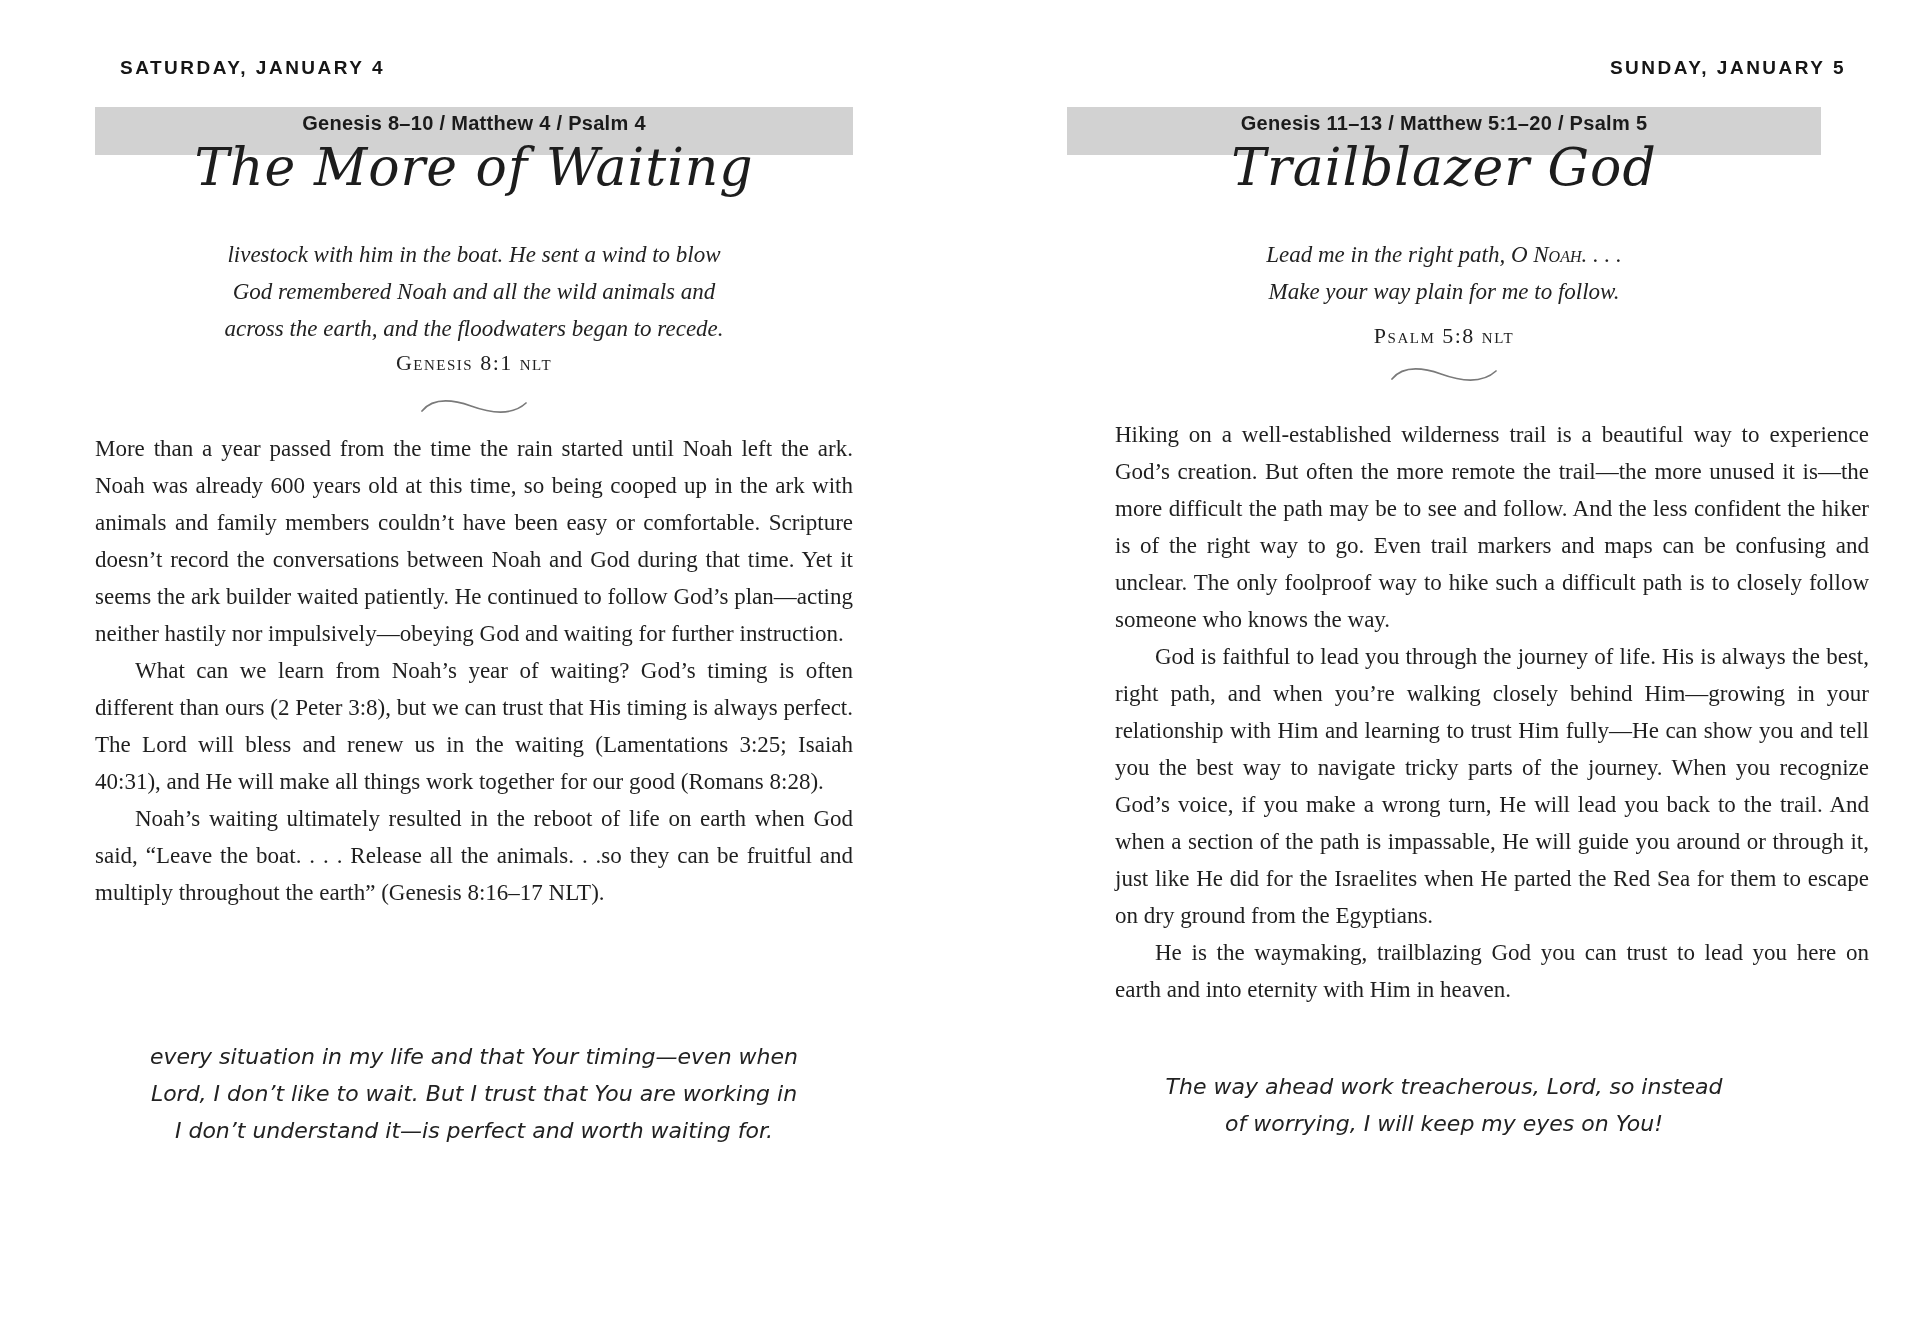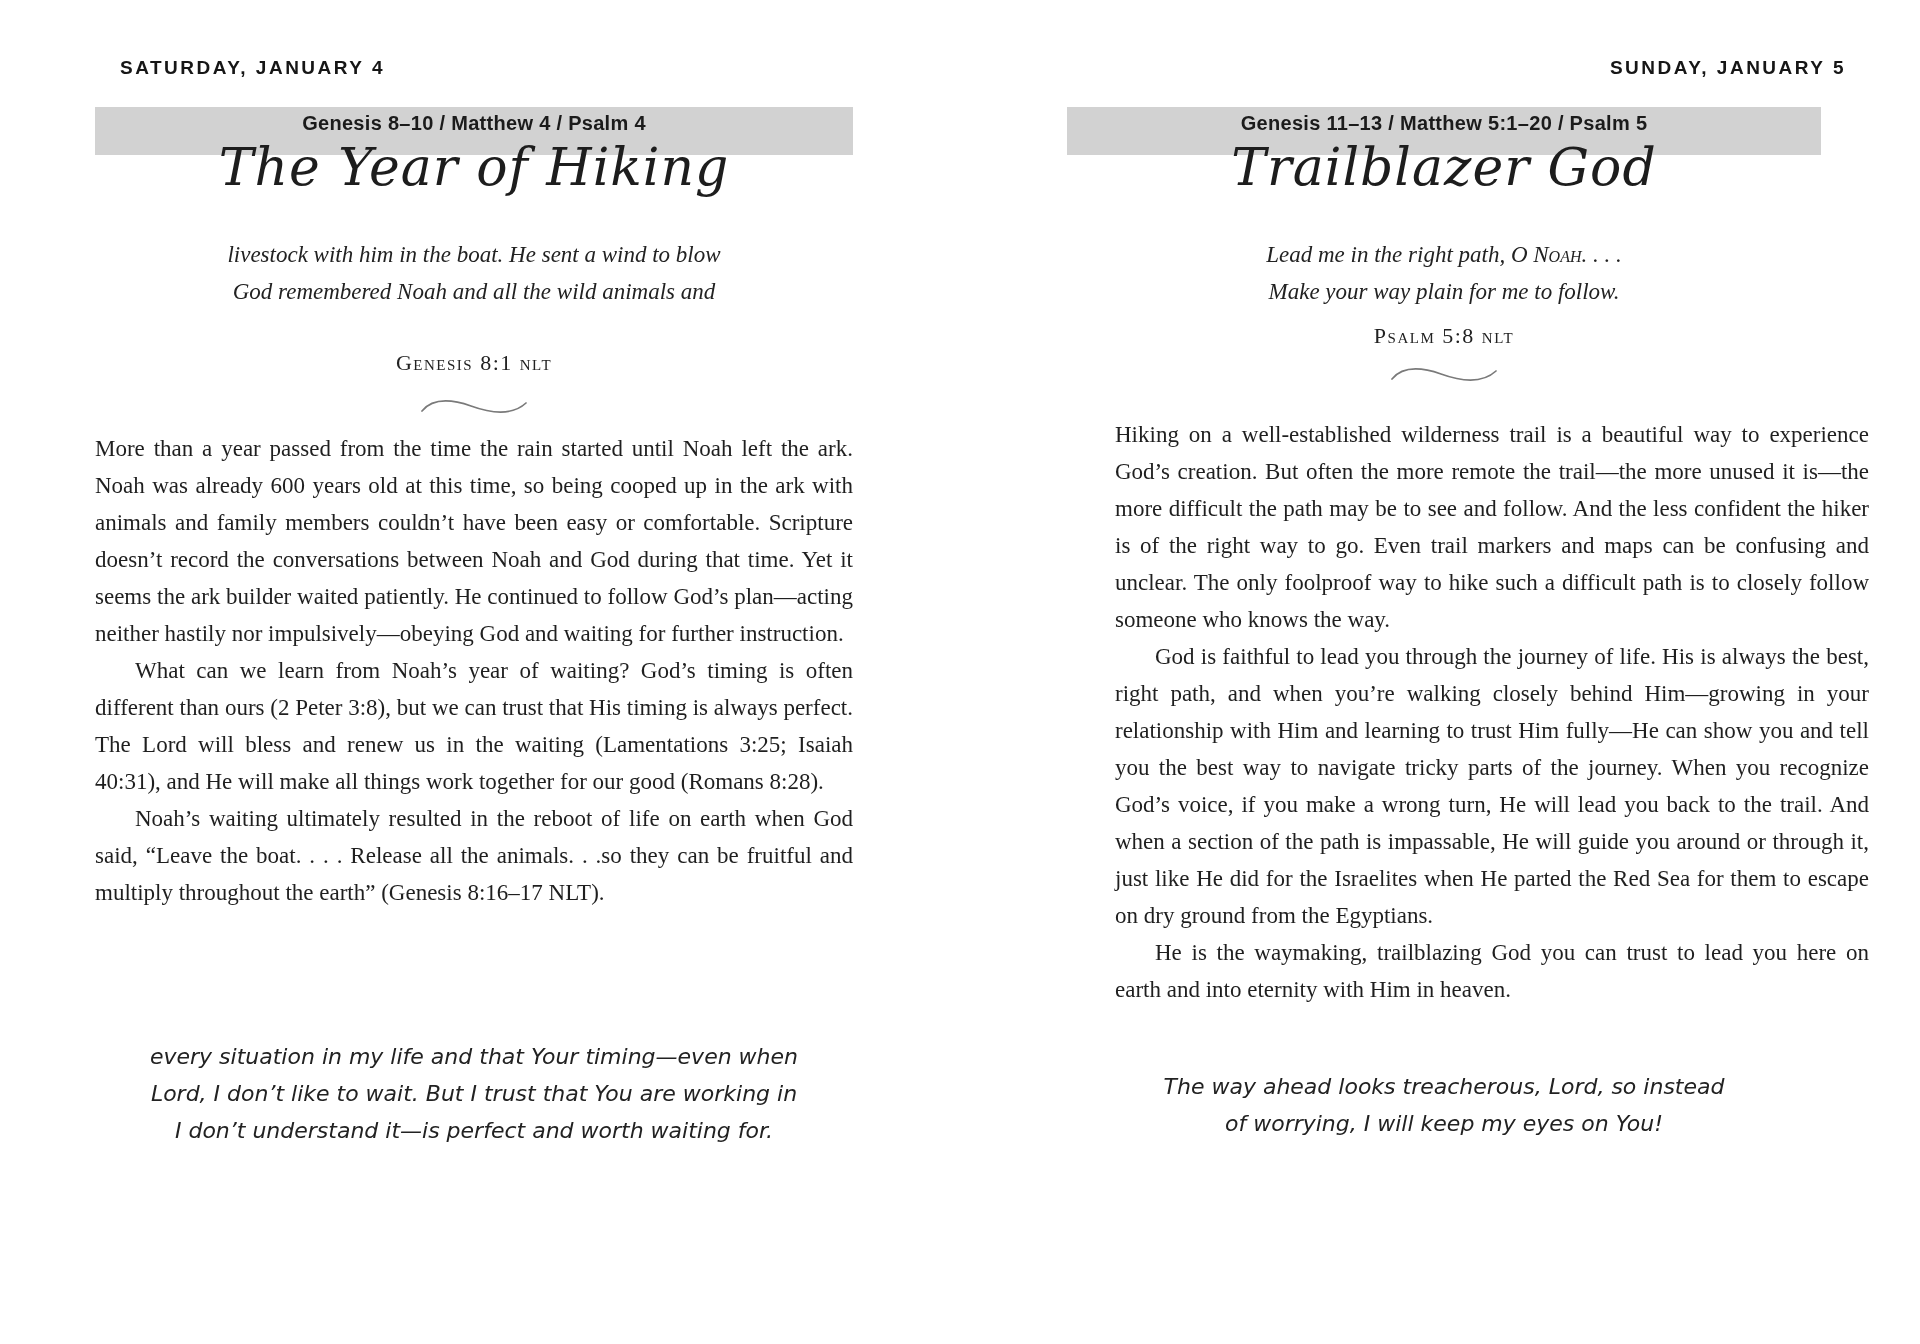--- a/index.html
+++ b/index.html
@@ -140,24 +140,25 @@
 </head>
 <body>
 
 <div class="spread">
 
   <div class="page left">
     <div class="day-header">SATURDAY, JANUARY 4</div>
     <div class="plan-bar">
       <span>Genesis 8–10 / Matthew 4 / Psalm 4</span>
     </div>
-    <div class="title">The Year of Hiking</div>
+    <div class="title">The More of Waiting</div>
     <div class="quote">
         <div><span>livestock with him in the boat. He sent a wind to blow</span></div>
         <div><span>God remembered Noah and all the wild animals and</span></div>
+        <div><span>across the earth, and the floodwaters began to recede.</span></div>
       </div>
     <div class="ref">Genesis 8:1 nlt</div>
     <div class="flourish">
       <svg width="118" height="24" viewBox="0 0 118 24">
         <path d="M7 15 C 16 4, 33 2, 56 10 C 78 18, 98 19, 111 7" stroke="#7a7a7a" stroke-width="1.7" fill="none" stroke-linecap="round"></path>
       </svg>
     </div>
     <div class="body">
         <p>More than a year passed from the time the rain started until Noah left the ark. Noah was already 600 years old at this time, so being cooped up in the ark with animals and family members couldn’t have been easy or comfortable. Scripture doesn’t record the conversations between Noah and God during that time. Yet it seems the ark builder waited patiently. He continued to follow God’s plan—acting neither hastily nor impulsively—obeying God and waiting for further instruction.</p>
         <p>What can we learn from Noah’s year of waiting? God’s timing is often different than ours (2 Peter 3:8), but we can trust that His timing is always perfect. The Lord will bless and renew us in the waiting (Lamentations 3:25; Isaiah 40:31), and He will make all things work together for our good (Romans 8:28).</p>
@@ -185,18 +186,18 @@
       <svg width="118" height="24" viewBox="0 0 118 24">
         <path d="M7 15 C 16 4, 33 2, 56 10 C 78 18, 98 19, 111 7" stroke="#7a7a7a" stroke-width="1.7" fill="none" stroke-linecap="round"></path>
       </svg>
     </div>
     <div class="body">
         <p>Hiking on a well-established wilderness trail is a beautiful way to experience God’s creation. But often the more remote the trail—the more unused it is—the more difficult the path may be to see and follow. And the less confident the hiker is of the right way to go. Even trail markers and maps can be confusing and unclear. The only foolproof way to hike such a difficult path is to closely follow someone who knows the way.</p>
         <p>God is faithful to lead you through the journey of life. His is always the best, right path, and when you’re walking closely behind Him—growing in your relationship with Him and learning to trust Him fully—He can show you and tell you the best way to navigate tricky parts of the journey. When you recognize God’s voice, if you make a wrong turn, He will lead you back to the trail. And when a section of the path is impassable, He will guide you around or through it, just like He did for the Israelites when He parted the Red Sea for them to escape on dry ground from the Egyptians.</p>
         <p>He is the waymaking, trailblazing God you can trust to lead you here on earth and into eternity with Him in heaven.</p>
       </div>
     <div class="prayer">
-        <div>The way ahead looks treacherous, Lord, so instead</div>
+        <div>The way ahead work treacherous, Lord, so instead</div>
         <div>of worrying, I will keep my eyes on You!</div>
       </div>
   </div>
 
 </div>
 
 </body></html>

